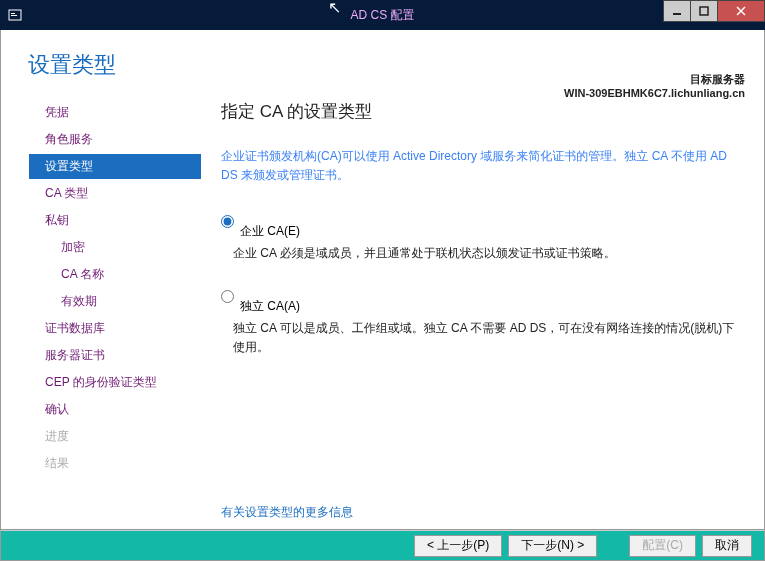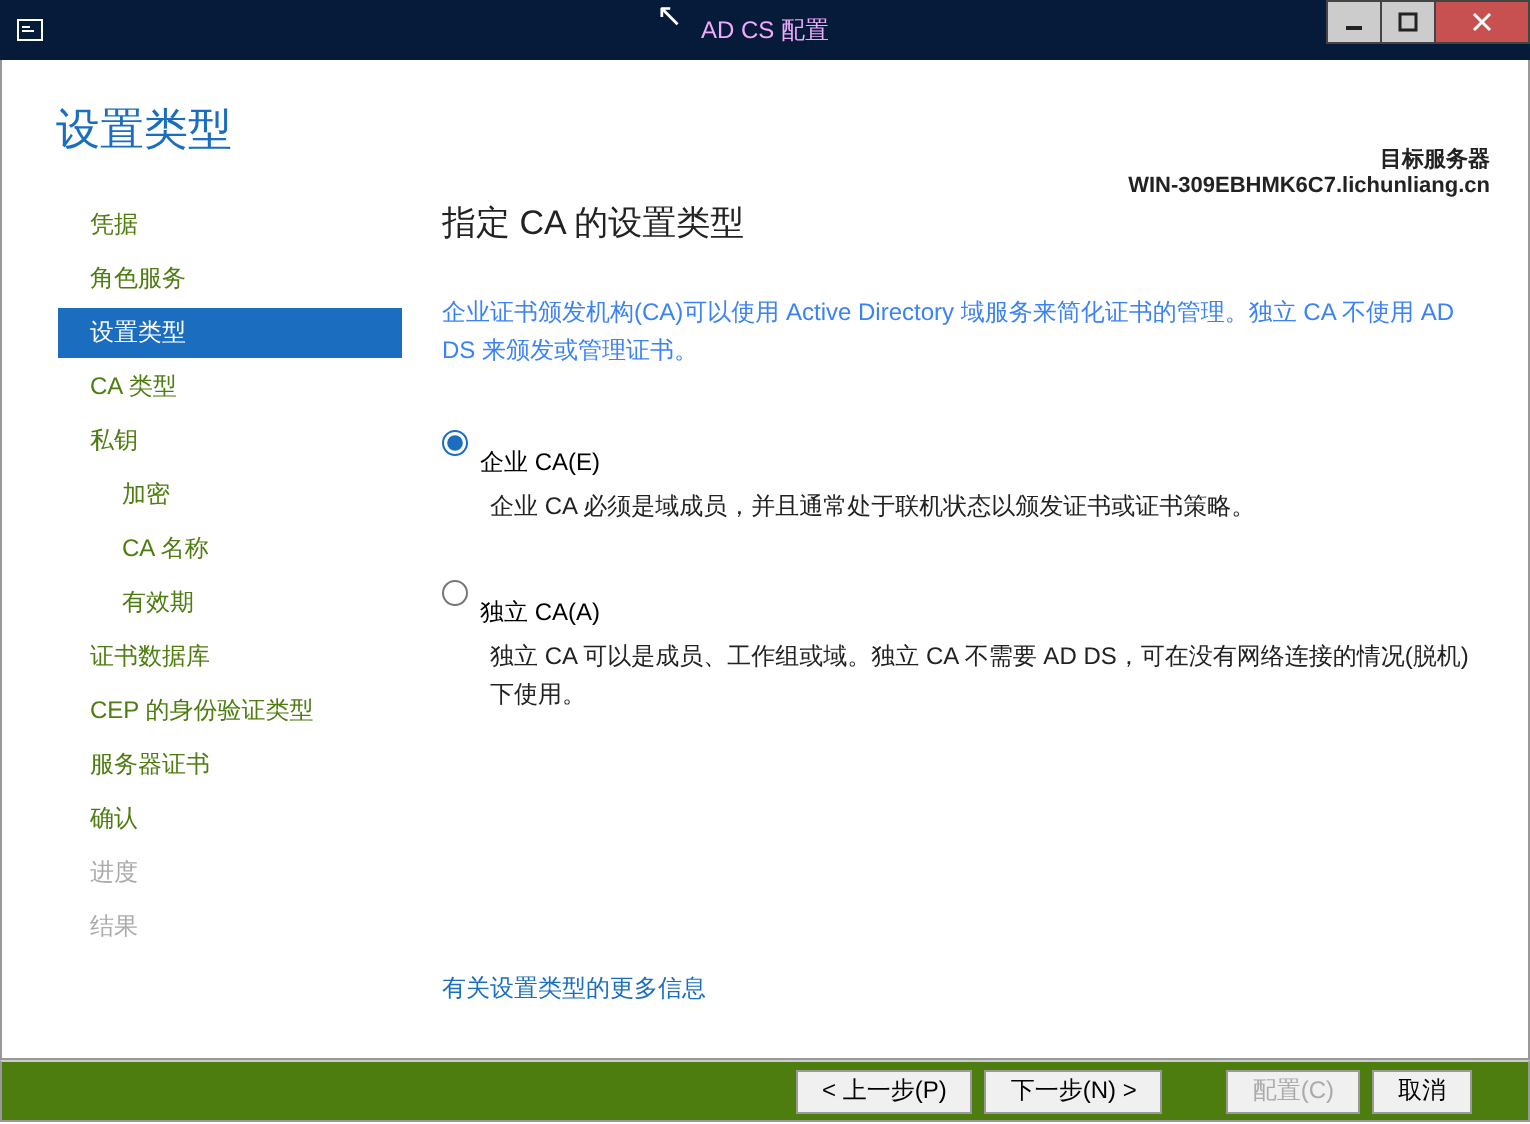--- a/index.html
+++ b/index.html
@@ -96,21 +96,21 @@
 }
 .target-server .label { font-weight: bold; margin-top: 22px; }
 .target-server .val { font-weight: bold; }
 .left-nav {
   width: 200px;
   padding-top: 70px;
   padding-left: 28px;
 }
 .nav-item {
   padding: 4px 8px 4px 16px;
-  color: #4d7c0f;
+  color: #701a75;
   font-size: 12px;
   cursor: pointer;
   margin-bottom: 2px;
 }
 .nav-item.selected {
   background: #1a6dbf;
   color: #fff;
 }
 .nav-item.indent {
   padding-left: 32px;
@@ -144,42 +144,42 @@
   gap: 6px;
 }
 .radio-row input[type=radio] {
   accent-color: #1a6dbf;
 }
 .radio-label { font-size: 12px; margin-top: 20px; }
 .radio-desc {
   font-size: 12px;
   color: #222;
   line-height: 1.6;
-  margin-left: 24px;
+  margin-left: 12px;
   margin-top: 4px;
 }
 .more-info {
   position: absolute;
-  bottom: 26px;
+  bottom: 8px;
   left: 20px;
   color: #1a6dbf;
   font-size: 12px;
   cursor: pointer;
   margin-top: 48px;
 }
 .footer {
   border: 1px solid #999;
   border-top: 1px solid #ccc;
   height: 31px;
   display: flex;
   justify-content: flex-end;
   align-items: center;
-  padding: 0 28px;
+  padding: 0 12px;
   gap: 6px;
-  background: #4d7c0f;
+  background: #14b8a6;
 }
 .footer button {
   height: 22px;
   padding: 0 12px;
   font-size: 12px;
   font-family: inherit;
   background: #f0f0f0;
   border: 1px solid #999;
   cursor: pointer;
 }
@@ -234,22 +234,22 @@
   <div class="left-nav" id="nav">
       <div class="nav-item">凭据</div>
       <div class="nav-item">角色服务</div>
       <div class="nav-item selected">设置类型</div>
       <div class="nav-item">CA 类型</div>
       <div class="nav-item">私钥</div>
       <div class="nav-item indent">加密</div>
       <div class="nav-item indent">CA 名称</div>
       <div class="nav-item indent">有效期</div>
       <div class="nav-item">证书数据库</div>
+      <div class="nav-item">服务器证书</div>
       <div class="nav-item">CEP 的身份验证类型</div>
-      <div class="nav-item">服务器证书</div>
       <div class="nav-item">确认</div>
       <div class="nav-item disabled">进度</div>
       <div class="nav-item disabled">结果</div>
     </div>
   <div class="main">
     <h2>指定 CA 的设置类型</h2>
     <div class="desc">企业证书颁发机构(CA)可以使用 Active Directory 域服务来简化证书的管理。独立 CA 不使用 AD DS 来颁发或管理证书。</div>
     <div id="opts">
         <div class="radio-group">
           <label class="radio-row">

